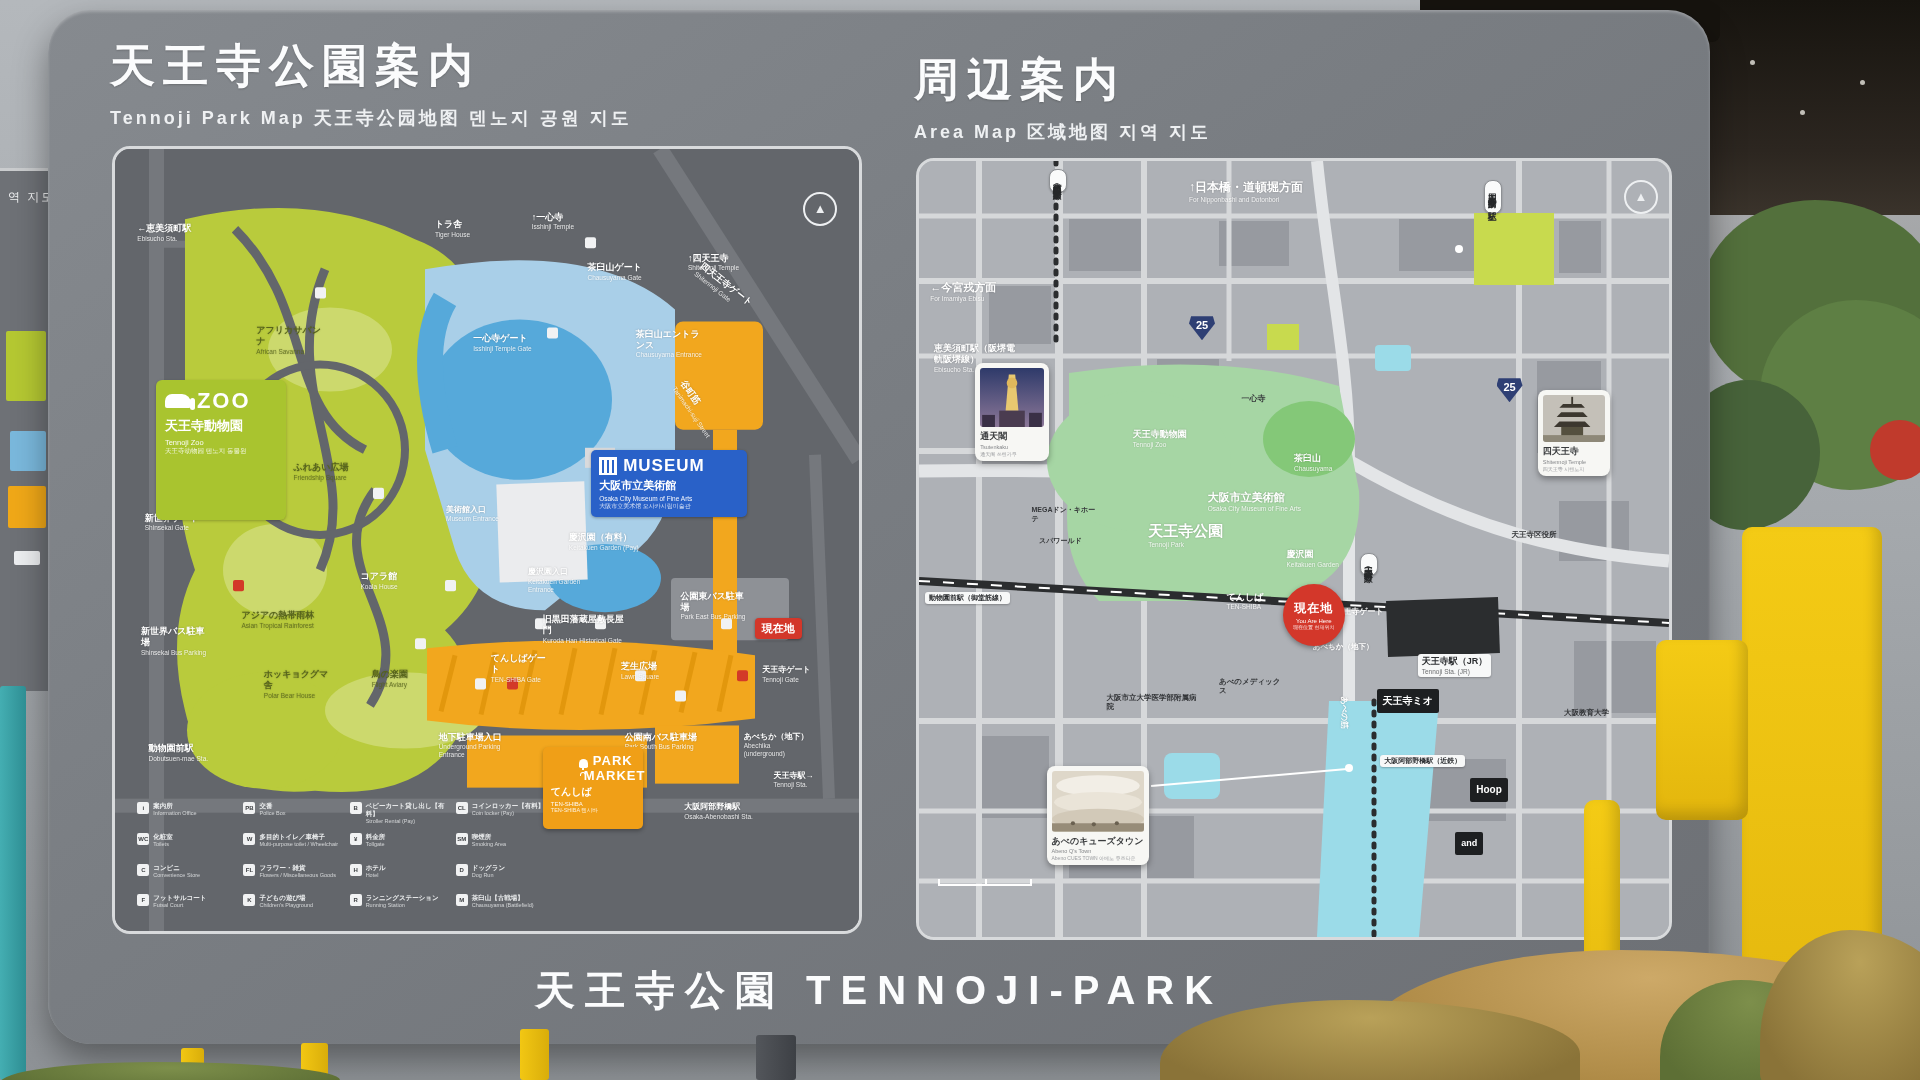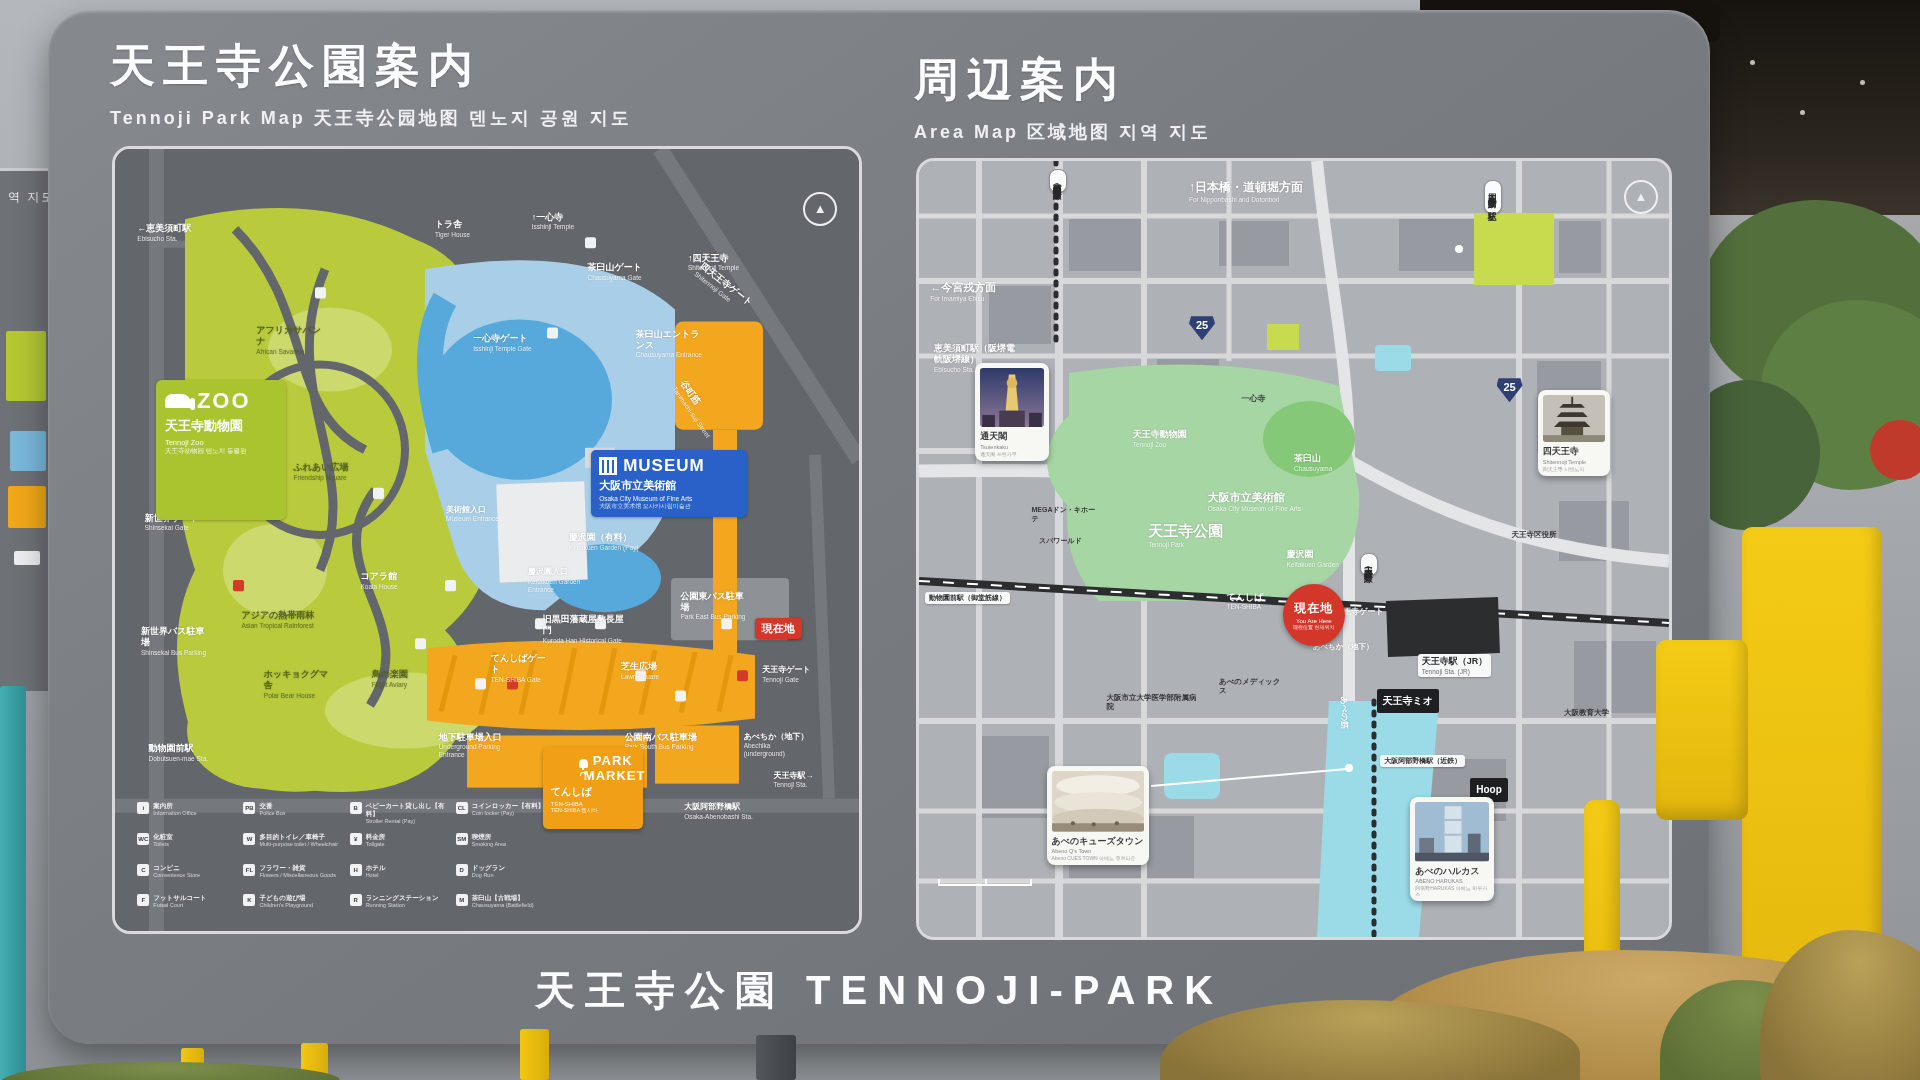--- a/index.html
+++ b/index.html
@@ -525,34 +525,20 @@
           <rect x="0" y="50" width="88" height="8" fill="#978c78"></rect>
           <circle cx="20" cy="50" r="2" fill="#6a6050"></circle>
             <circle cx="40" cy="51" r="2" fill="#6a6050"></circle>
             <circle cx="62" cy="50" r="2" fill="#6a6050"></circle>
         </svg>
         <div class="c-ja">あべのキューズタウン</div>
         <div class="c-en">Abeno Q's Town</div>
         <div class="c-sub">Abeno CUES TOWN  아베노 큐즈타운</div>
       </div>
 
-      <div class="card" style="left:65.5%;top:82%;width:84px;">
-        <svg class="ph" viewBox="0 0 70 56">
-          <rect width="70" height="56" fill="#9fbcd2"></rect>
-          <rect x="28" y="4" width="16" height="44" fill="#d6e2ea"></rect>
-          <rect x="28" y="16" width="16" height="2" fill="#a9bfcc"></rect>
-            <rect x="28" y="30" width="16" height="2" fill="#a9bfcc"></rect>
-          <rect x="4" y="34" width="14" height="16" fill="#6f7886"></rect>
-            <rect x="50" y="30" width="12" height="20" fill="#5f6876"></rect>
-          <rect x="0" y="48" width="70" height="8" fill="#4d5662"></rect>
-        </svg>
-        <div class="c-ja">あべのハルカス</div>
-        <div class="c-en">ABENO HARUKAS</div>
-        <div class="c-sub">阿倍野HARUKAS  아베노 하루카스</div>
-      </div>
 
       <div class="north n-right">
           <span>▲</span>
         </div>
       <div class="scalebar">
           <i></i>
         </div>
     </div>
 
     <div class="footer">天王寺公園  TENNOJI-PARK</div>

